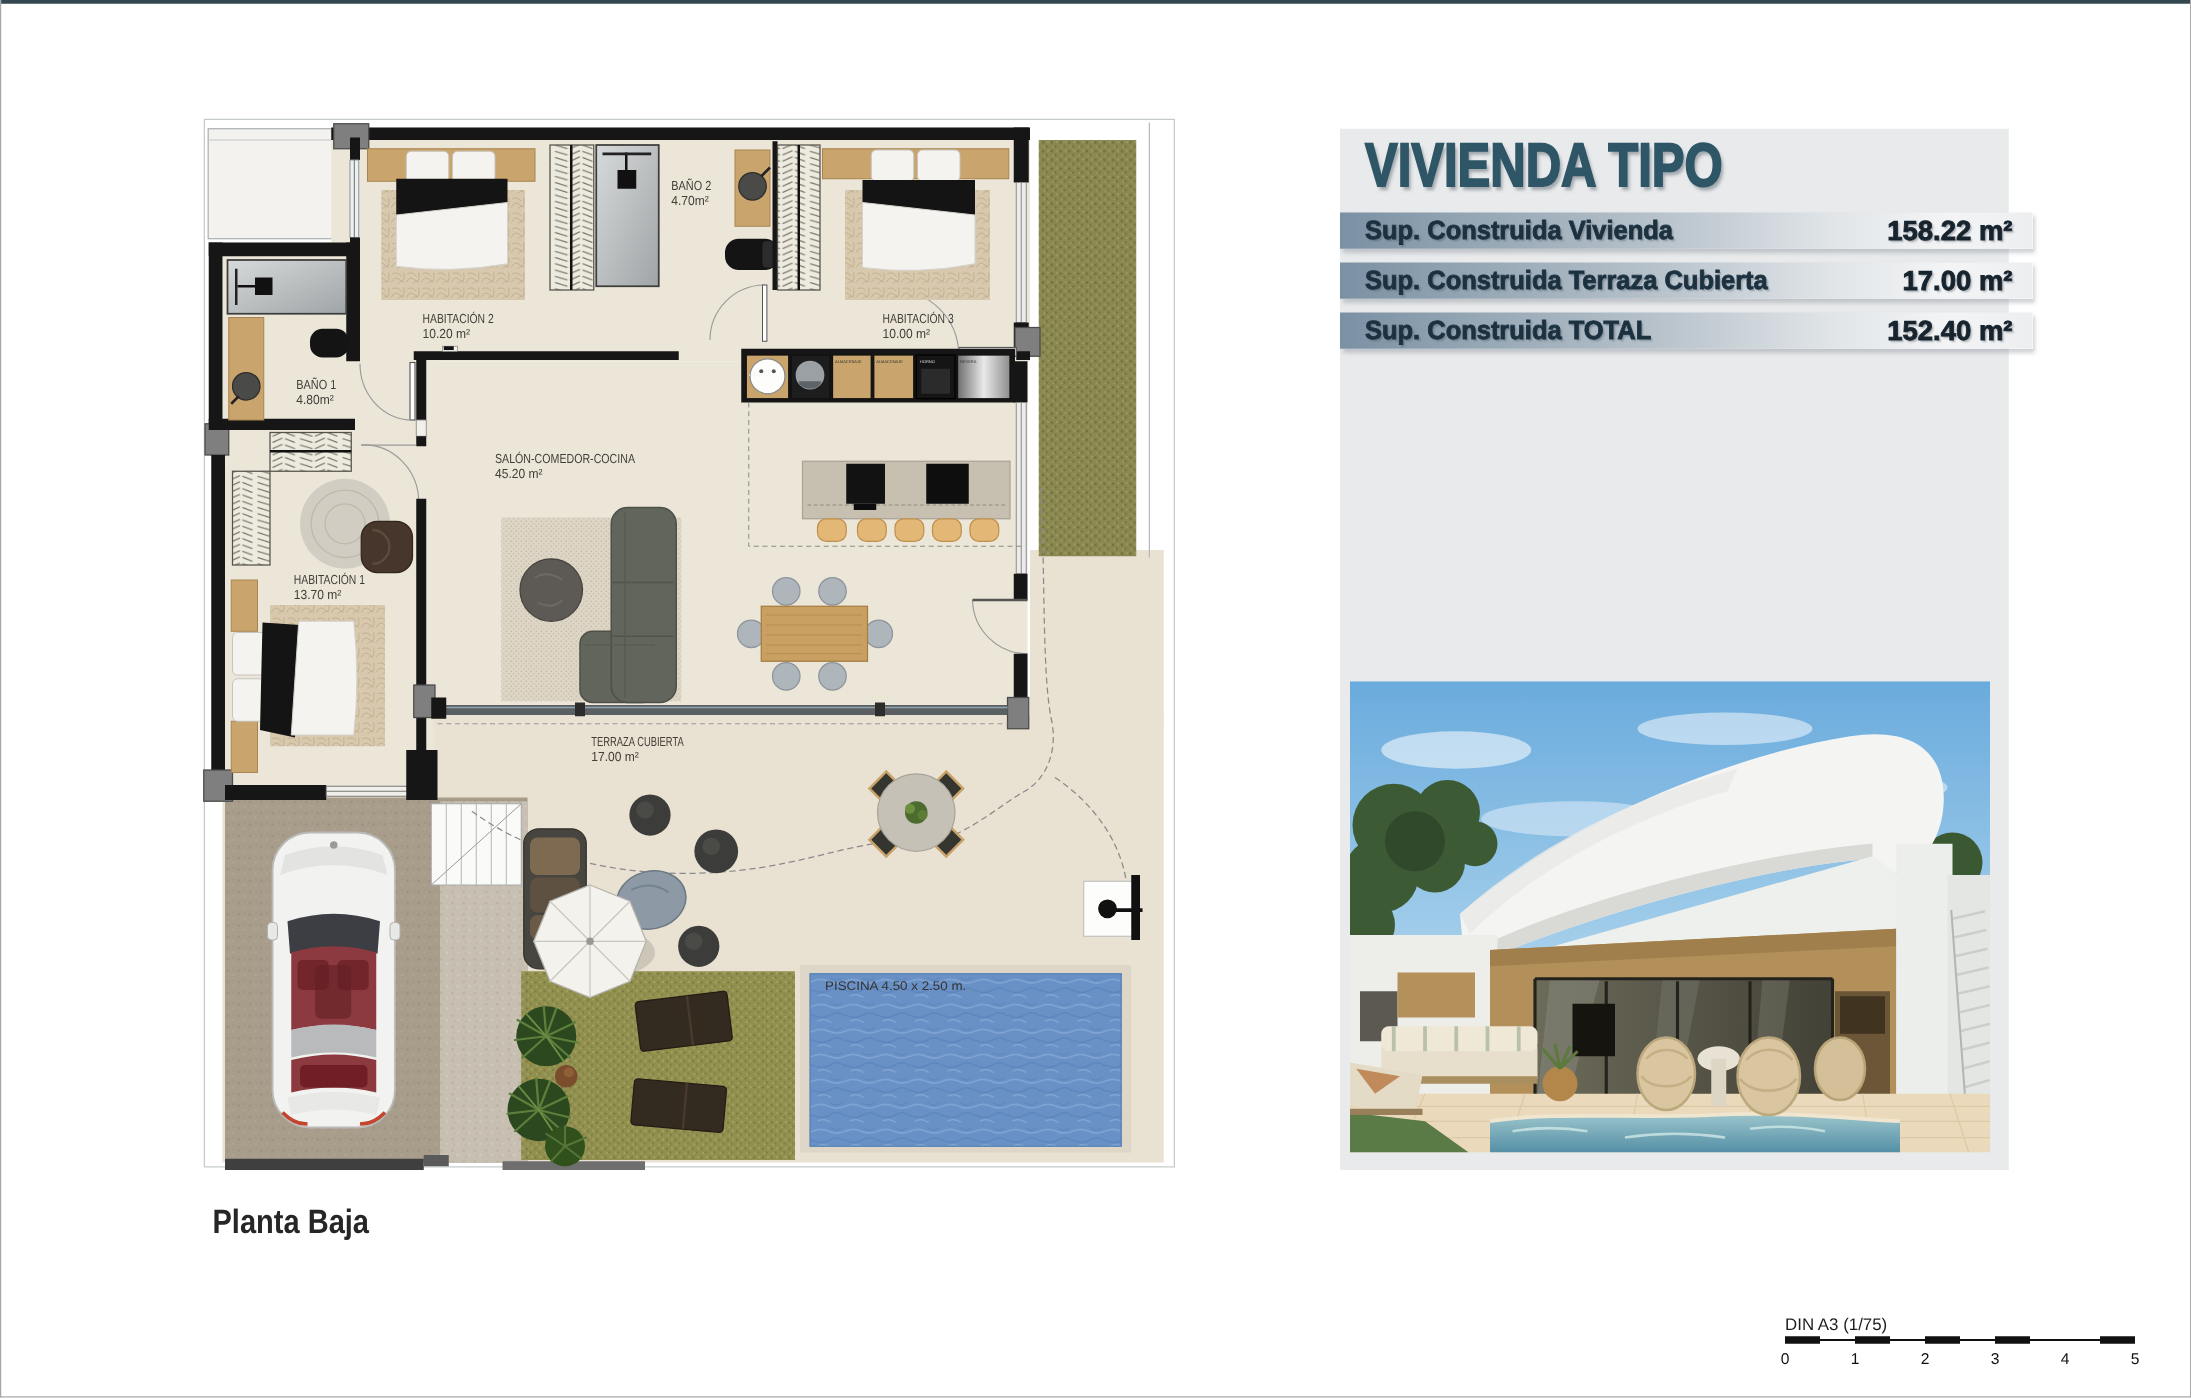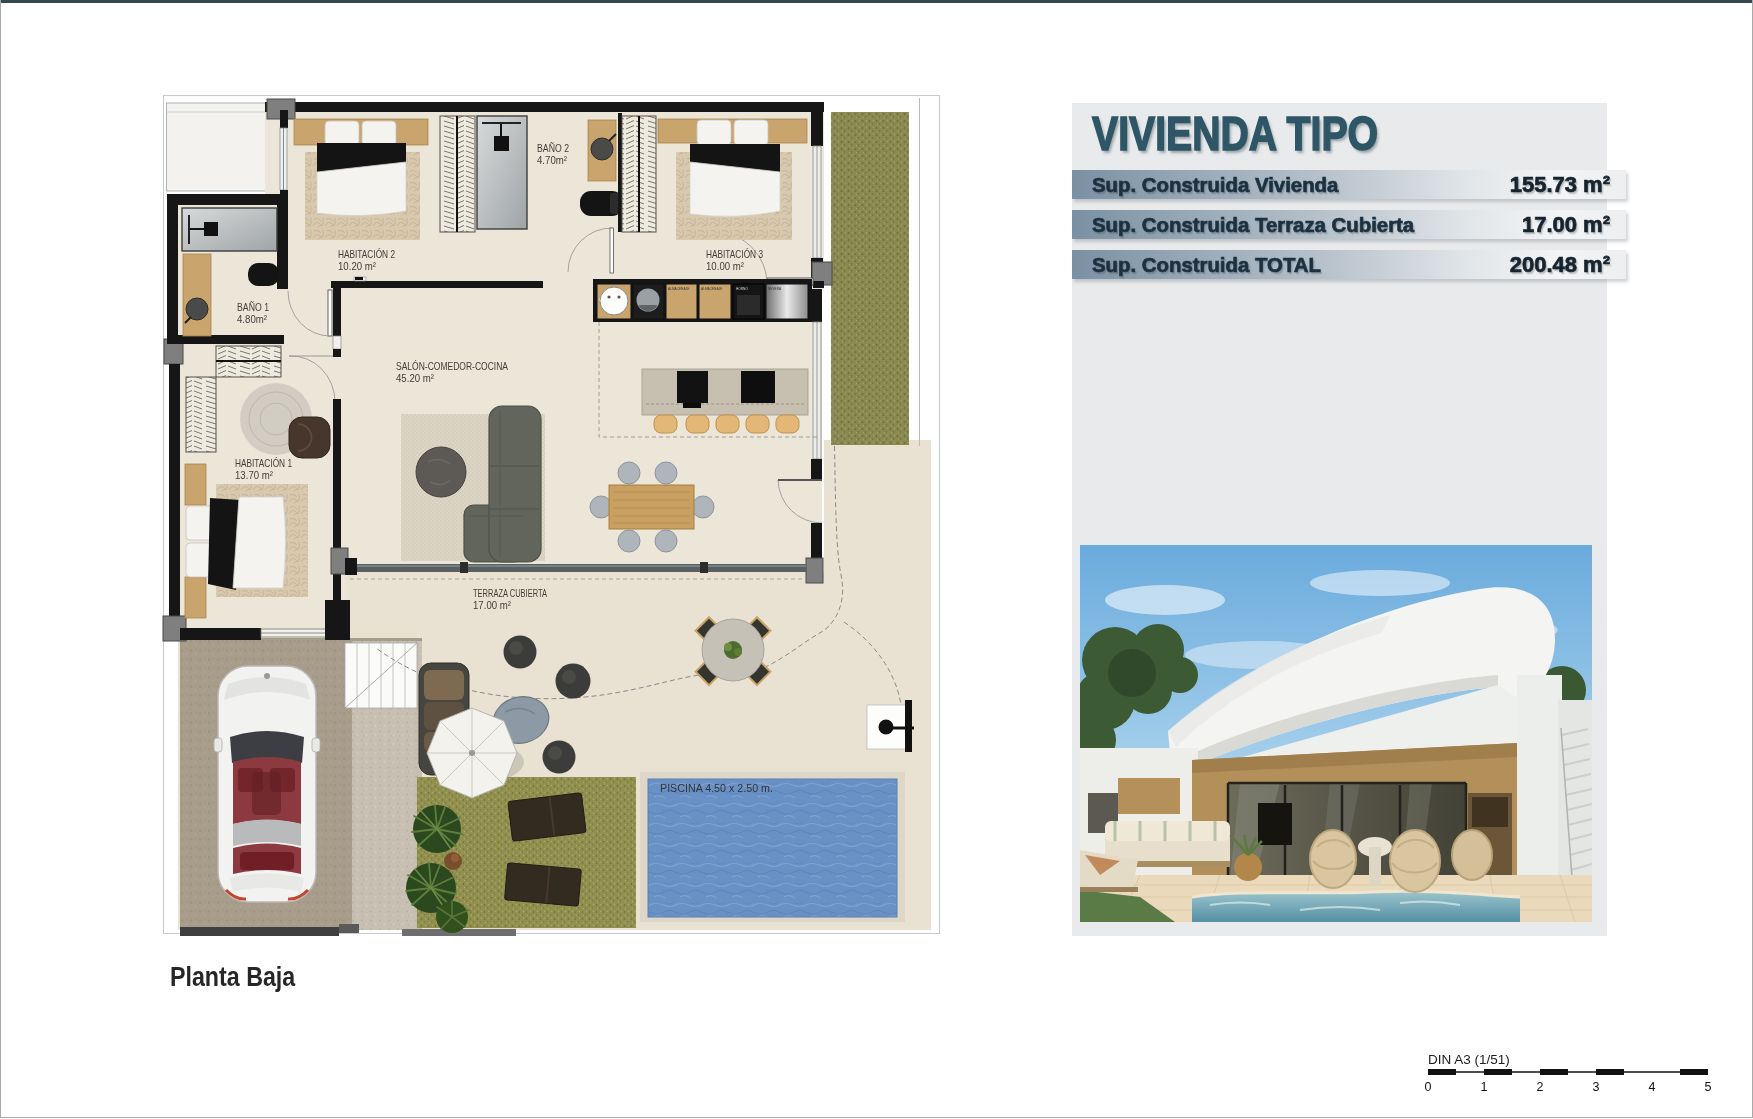--- a/index.html
+++ b/index.html
@@ -487,31 +487,31 @@
 <path d="M452,917 l-15,-10 M452,917 l17,-7 M452,917 l-11,12 M452,917 l13,10 M452,917 l0,-16" stroke="#567538" stroke-width="1.6"></path>
 </g>
 </svg>
 
 <div class="panel"></div>
 
 <div class="vtitle">VIVIENDA TIPO</div>
 
 <div class="srow" style="top:170px;">
     <span class="lbl">Sup. Construida Vivienda</span>
-    <span class="val">155.73 m²</span>
+    <span class="val">158.22 m²</span>
   </div>
 
 <div class="srow" style="top:210px;text-align:center;">
     <span class="lbl">Sup. Construida Terraza Cubierta</span>
     <span class="val">17.00 m²</span>
   </div>
 
 <div class="srow" style="top:250px;text-align:right;">
     <span class="lbl">Sup. Construida TOTAL</span>
-    <span class="val">200.48 m²</span>
+    <span class="val">152.40 m²</span>
   </div>
 
 <svg id="photo" width="512" height="377" viewBox="0 0 512 377" style="left:1080px;top:545px">
 <defs>
   <linearGradient id="sky" x1="0" y1="0" x2="0" y2="1">
     <stop offset="0" stop-color="#6aabdd"></stop>
         <stop offset="0.55" stop-color="#9ccae9"></stop>
         <stop offset="1" stop-color="#cfe4f1"></stop>
   </linearGradient>
   <linearGradient id="poolg" x1="0" y1="0" x2="0" y2="1">
@@ -629,21 +629,21 @@
 <rect x="289" y="302" width="12" height="38" fill="#ded6c4"></rect>
 
 <ellipse cx="335" cy="316" rx="25" ry="31" fill="#d9c6a0" stroke="#bda87e" stroke-width="2"></ellipse>
 <path d="M317,303 a25,25 0 0 1 37,0 M312,318 a25,17 0 0 0 45,0" stroke="#c4ae84" stroke-width="2" fill="none"></path>
 
 <ellipse cx="392" cy="310" rx="20" ry="25" fill="#d3bf98" stroke="#b8a378" stroke-width="2"></ellipse>
 </svg>
 
 <div class="planta">Planta Baja</div>
 
-<div class="dinlbl">DIN A3 (1/51)</div>
+<div class="dinlbl">DIN A3 (1/75)</div>
 
 <svg id="sbar" width="300" height="40" viewBox="0 0 300 40" style="left:1424px;top:1064px">
   <line x1="4" y1="8" x2="284" y2="8" stroke="#111" stroke-width="1.6"></line>
   <rect x="4" y="5" width="28" height="6" fill="#111"></rect>
   <rect x="60" y="5" width="28" height="6" fill="#111"></rect>
   <rect x="116" y="5" width="28" height="6" fill="#111"></rect>
   <rect x="172" y="5" width="28" height="6" fill="#111"></rect>
   <rect x="256" y="5" width="28" height="6" fill="#111"></rect>
   <text x="4" y="27" font-size="12.5" fill="#111" text-anchor="middle">0</text>
   <text x="60" y="27" font-size="12.5" fill="#111" text-anchor="middle">1</text>

